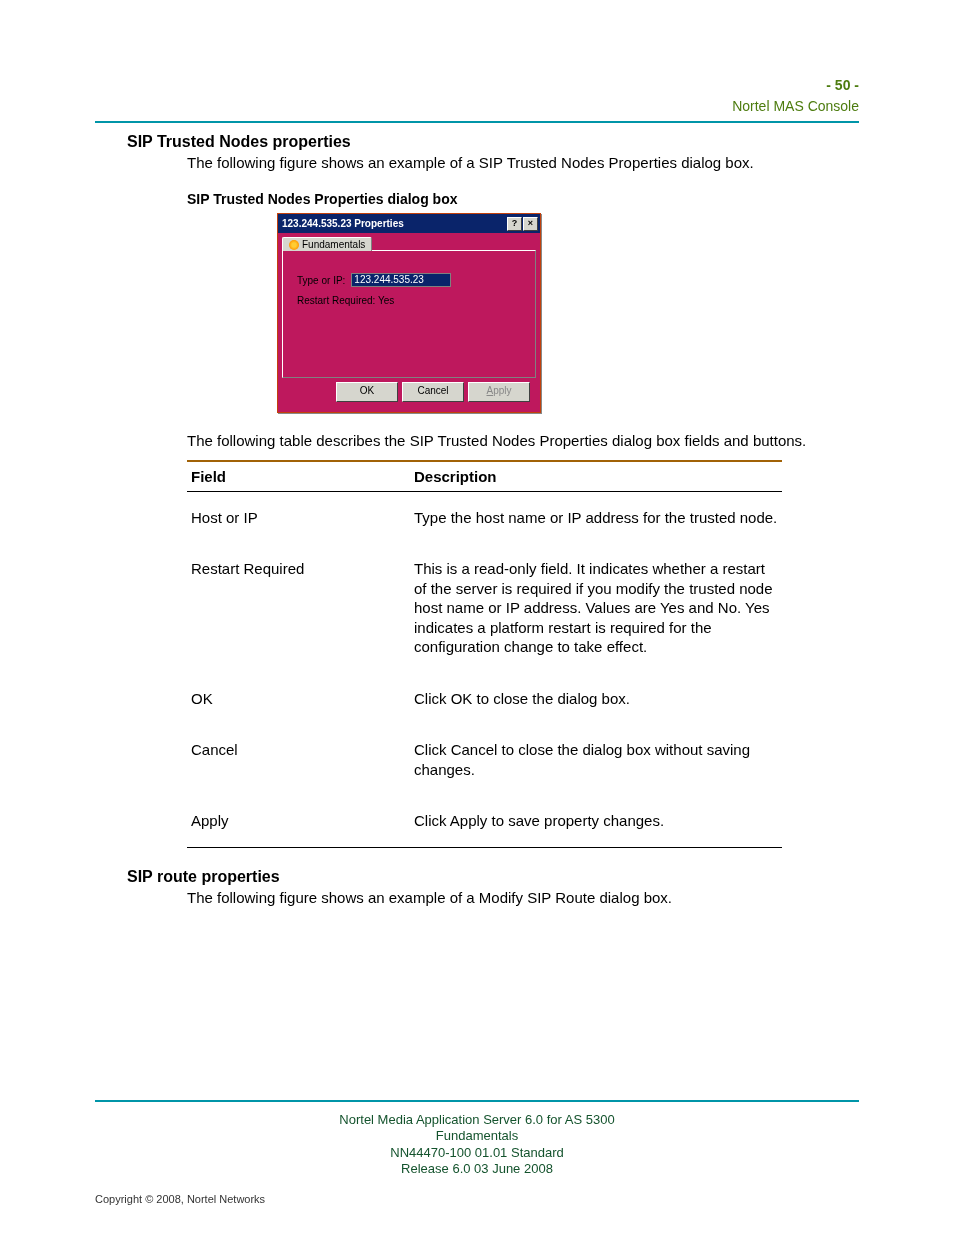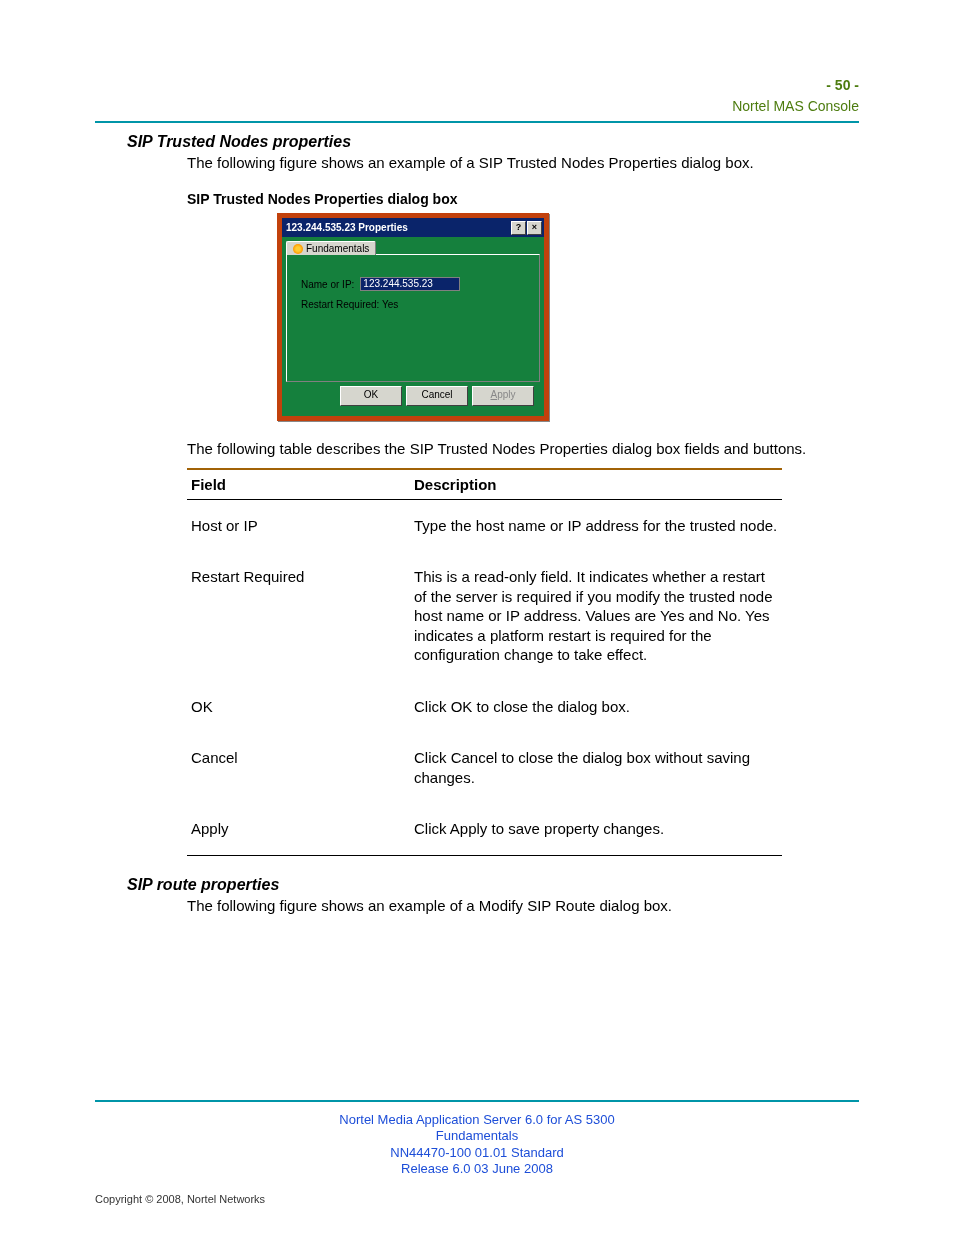--- a/index.html
+++ b/index.html
@@ -30,39 +30,38 @@
     border-top: 2px solid #0095a8;
     margin: 4px 0 10px 0;
   }
   .content {
     padding-left: 92px;
   }
   h2.section {
     font-size: 16px;
     font-weight: bold;
     margin: 6px 0 2px -60px;
-    font-style: italic;
   }
   .indent-text {
     margin: 2px 0 8px 0;
     line-height: 1.35;
   }
   .caption {
     font-weight: bold;
     font-size: 14px;
     margin: 18px 0 6px 0;
   }
   
   .dialog-wrap {
     margin: 4px 0 18px 90px;
   }
   .dialog {
     width: 262px;
-    border: 5px solid #c2410c;
-    background: #15803d;
+    border: 1px solid #c2410c;
+    background: #be185d;
     font-family: "MS Sans Serif", Tahoma, Arial, sans-serif;
     font-size: 10px;
     box-shadow: 1px 1px 0 #888;
   }
   .titlebar {
     background: #0a246a;
     color: #fff;
     display: flex;
     align-items: center;
     padding: 2px 2px 2px 4px;
@@ -182,21 +181,21 @@
   table.fields tbody { border-bottom: 1px solid #000; }
   .attention-label { font-weight: bold; }
   
   .footer-zone {
     position: absolute;
     left: 95px; right: 95px; bottom: 30px;
   }
   .footer-text {
     text-align: center;
     font-size: 13px;
-    color: #1d4ed8;
+    color: #14532d;
     line-height: 1.25;
     margin-top: 4px;
   }
   .copyright {
     font-size: 11px;
     color: #333;
     margin-top: 16px;
   }
 </style>
 </head>
@@ -226,21 +225,21 @@
         </div>
         <div class="dialog-body">
           <div class="tab-row">
             <div class="tab">
               <span class="tab-icon"></span>
               <span>Fundamentals</span>
             </div>
           </div>
           <div class="tab-panel">
             <div class="field-row">
-              <span class="field-label">Name or IP:</span>
+              <span class="field-label">Type or IP:</span>
               <span class="field-input sel">123.244.535.23</span>
             </div>
             <div class="restart-row">Restart Required: Yes</div>
           </div>
           <div class="btn-row">
             <div class="win-btn">OK</div>
             <div class="win-btn">Cancel</div>
             <div class="win-btn disabled"><span class="underline">A</span><span>pply</span></div>
           </div>
         </div>

